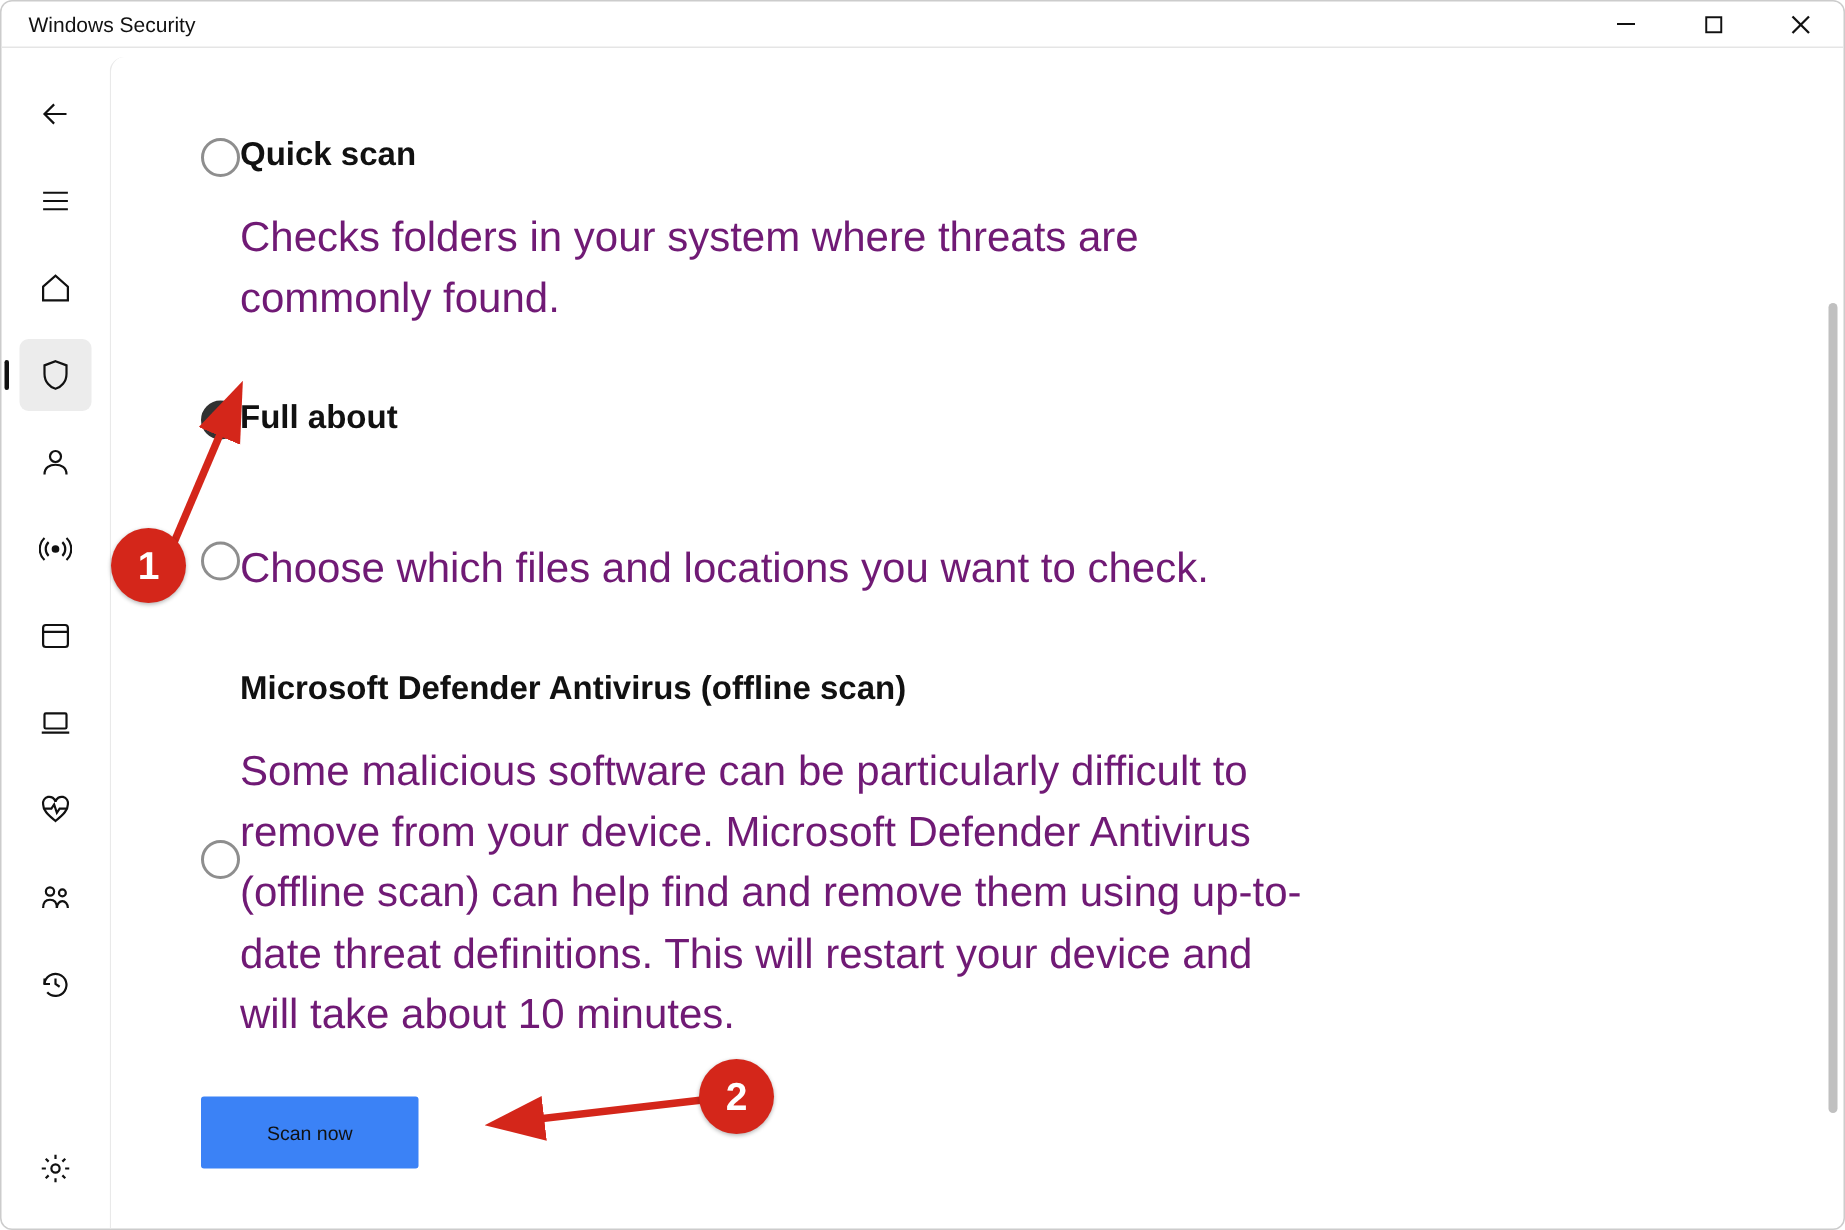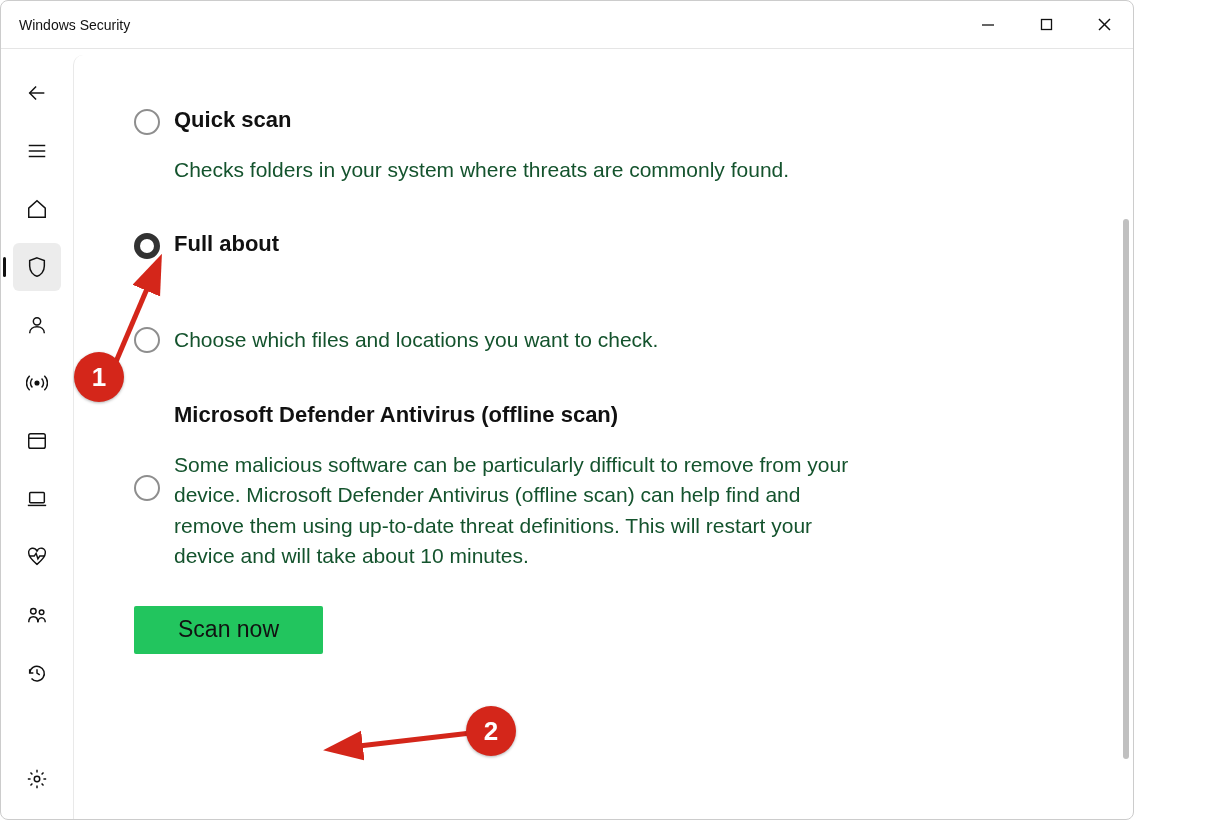--- a/index.html
+++ b/index.html
@@ -5,21 +5,21 @@
     * { box-sizing: border-box; margin: 0; padding: 0; }
     body {
       font-family: "Segoe UI", -apple-system, sans-serif;
       background: #fff;
       width: 1230px;
       height: 820px;
       overflow: hidden;
       position: relative;
     }
     .window {
-      width: 1134px;
+      width: 1230px;
       height: 820px;
       border: 1px solid #ccc;
       border-radius: 8px;
       background: #fff;
       display: flex;
       flex-direction: column;
       position: relative;
     }
     .titlebar {
       height: 48px;
@@ -85,21 +85,20 @@
     .content-wrap {
       flex: 1;
       border-left: 1px solid #e9e9e9;
       border-top-left-radius: 10px;
       margin-top: 6px;
       padding: 52px 60px 40px 60px;
       position: relative;
     }
     .scan-option {
       display: flex;
-      gap: 14px;
       margin-bottom: 46px;
       max-width: 740px;
     }
     .radio {
       width: 26px;
       height: 26px;
       border-radius: 50%;
       border: 2px solid #8e8e8e;
       flex-shrink: 0;
       margin-top: 2px;
@@ -110,33 +109,33 @@
       border: 6px solid #323232;
     }
     .opt-body { flex: 1; }
     .opt-title {
       font-size: 22px;
       font-weight: 600;
       color: #111;
       margin-bottom: 22px;
     }
     .opt-desc {
-      font-size: 21px;
+      font-size: 28px;
       line-height: 1.45;
-      color: #14532d;
+      color: #701a75;
     }
     .scan-btn {
       display: inline-flex;
       align-items: center;
       justify-content: center;
       height: 48px;
       padding: 0 44px;
-      background: #22c55e;
+      background: #3b82f6;
       border: none;
-      font-size: 23px;
+      font-size: 13px;
       color: #111;
       cursor: pointer;
       border-radius: 2px;
       margin-top: 6px;
     }
     .vscroll {
       position: absolute;
       right: 4px;
       top: 170px;
       width: 6px;

